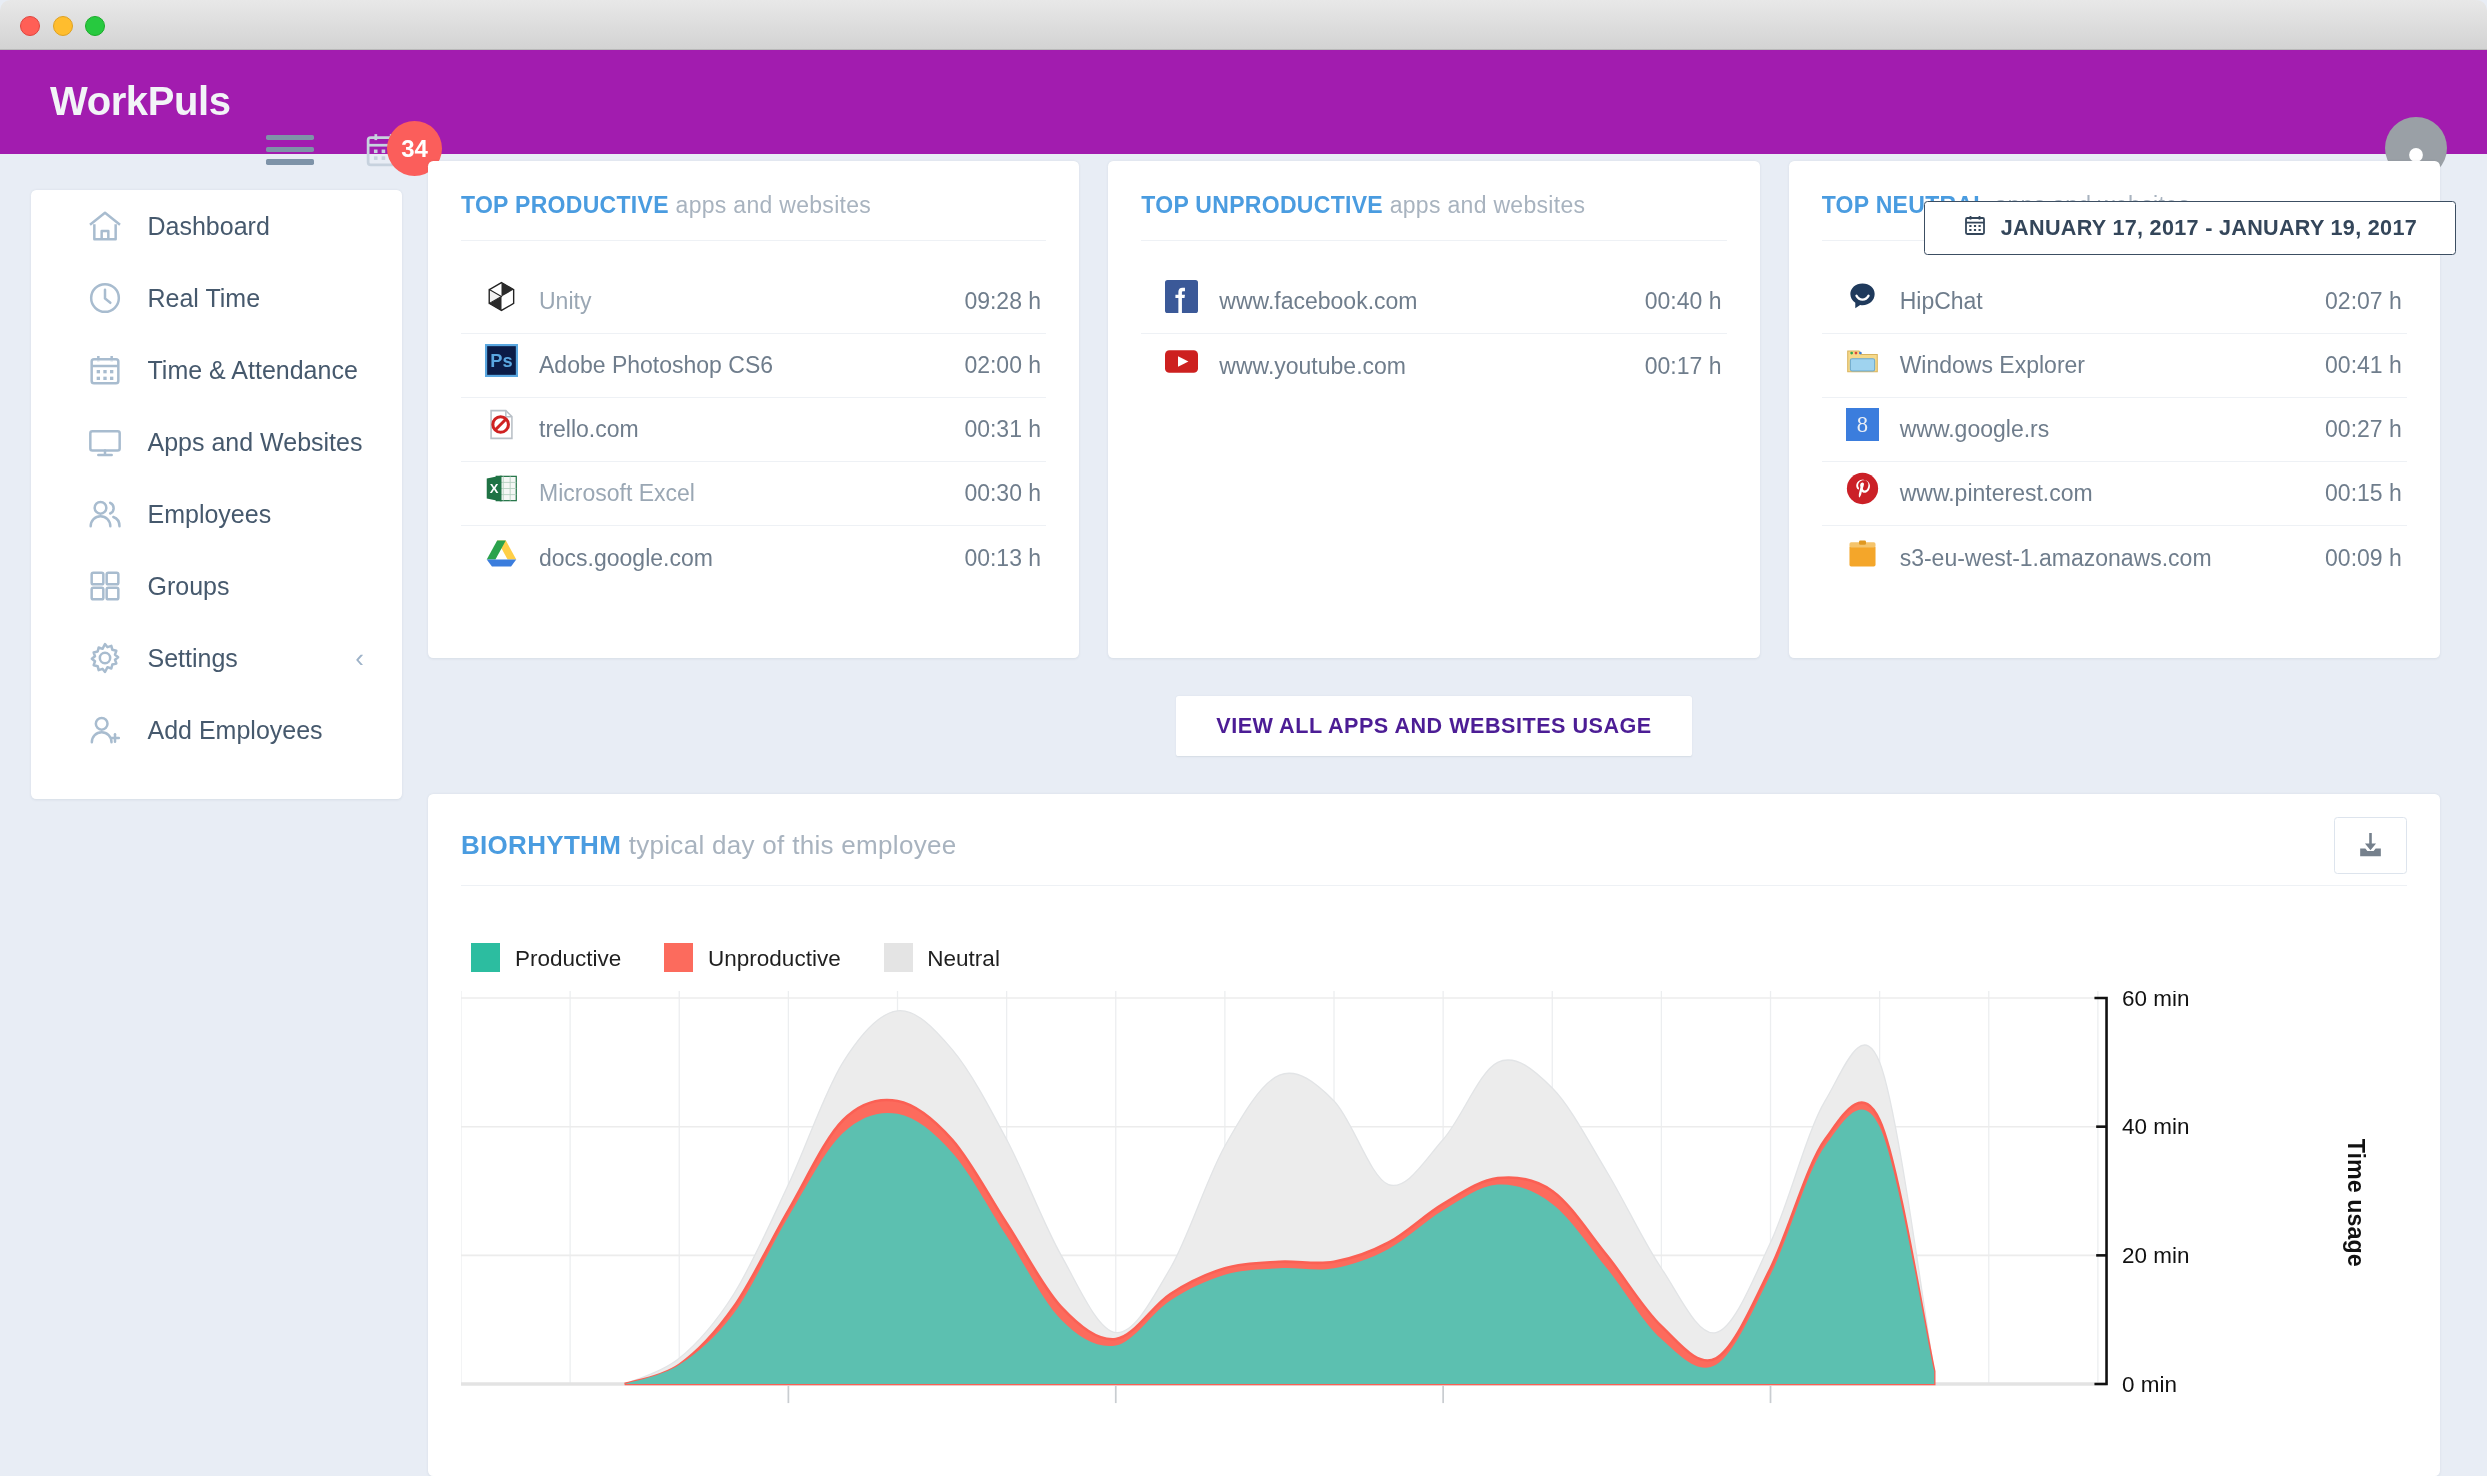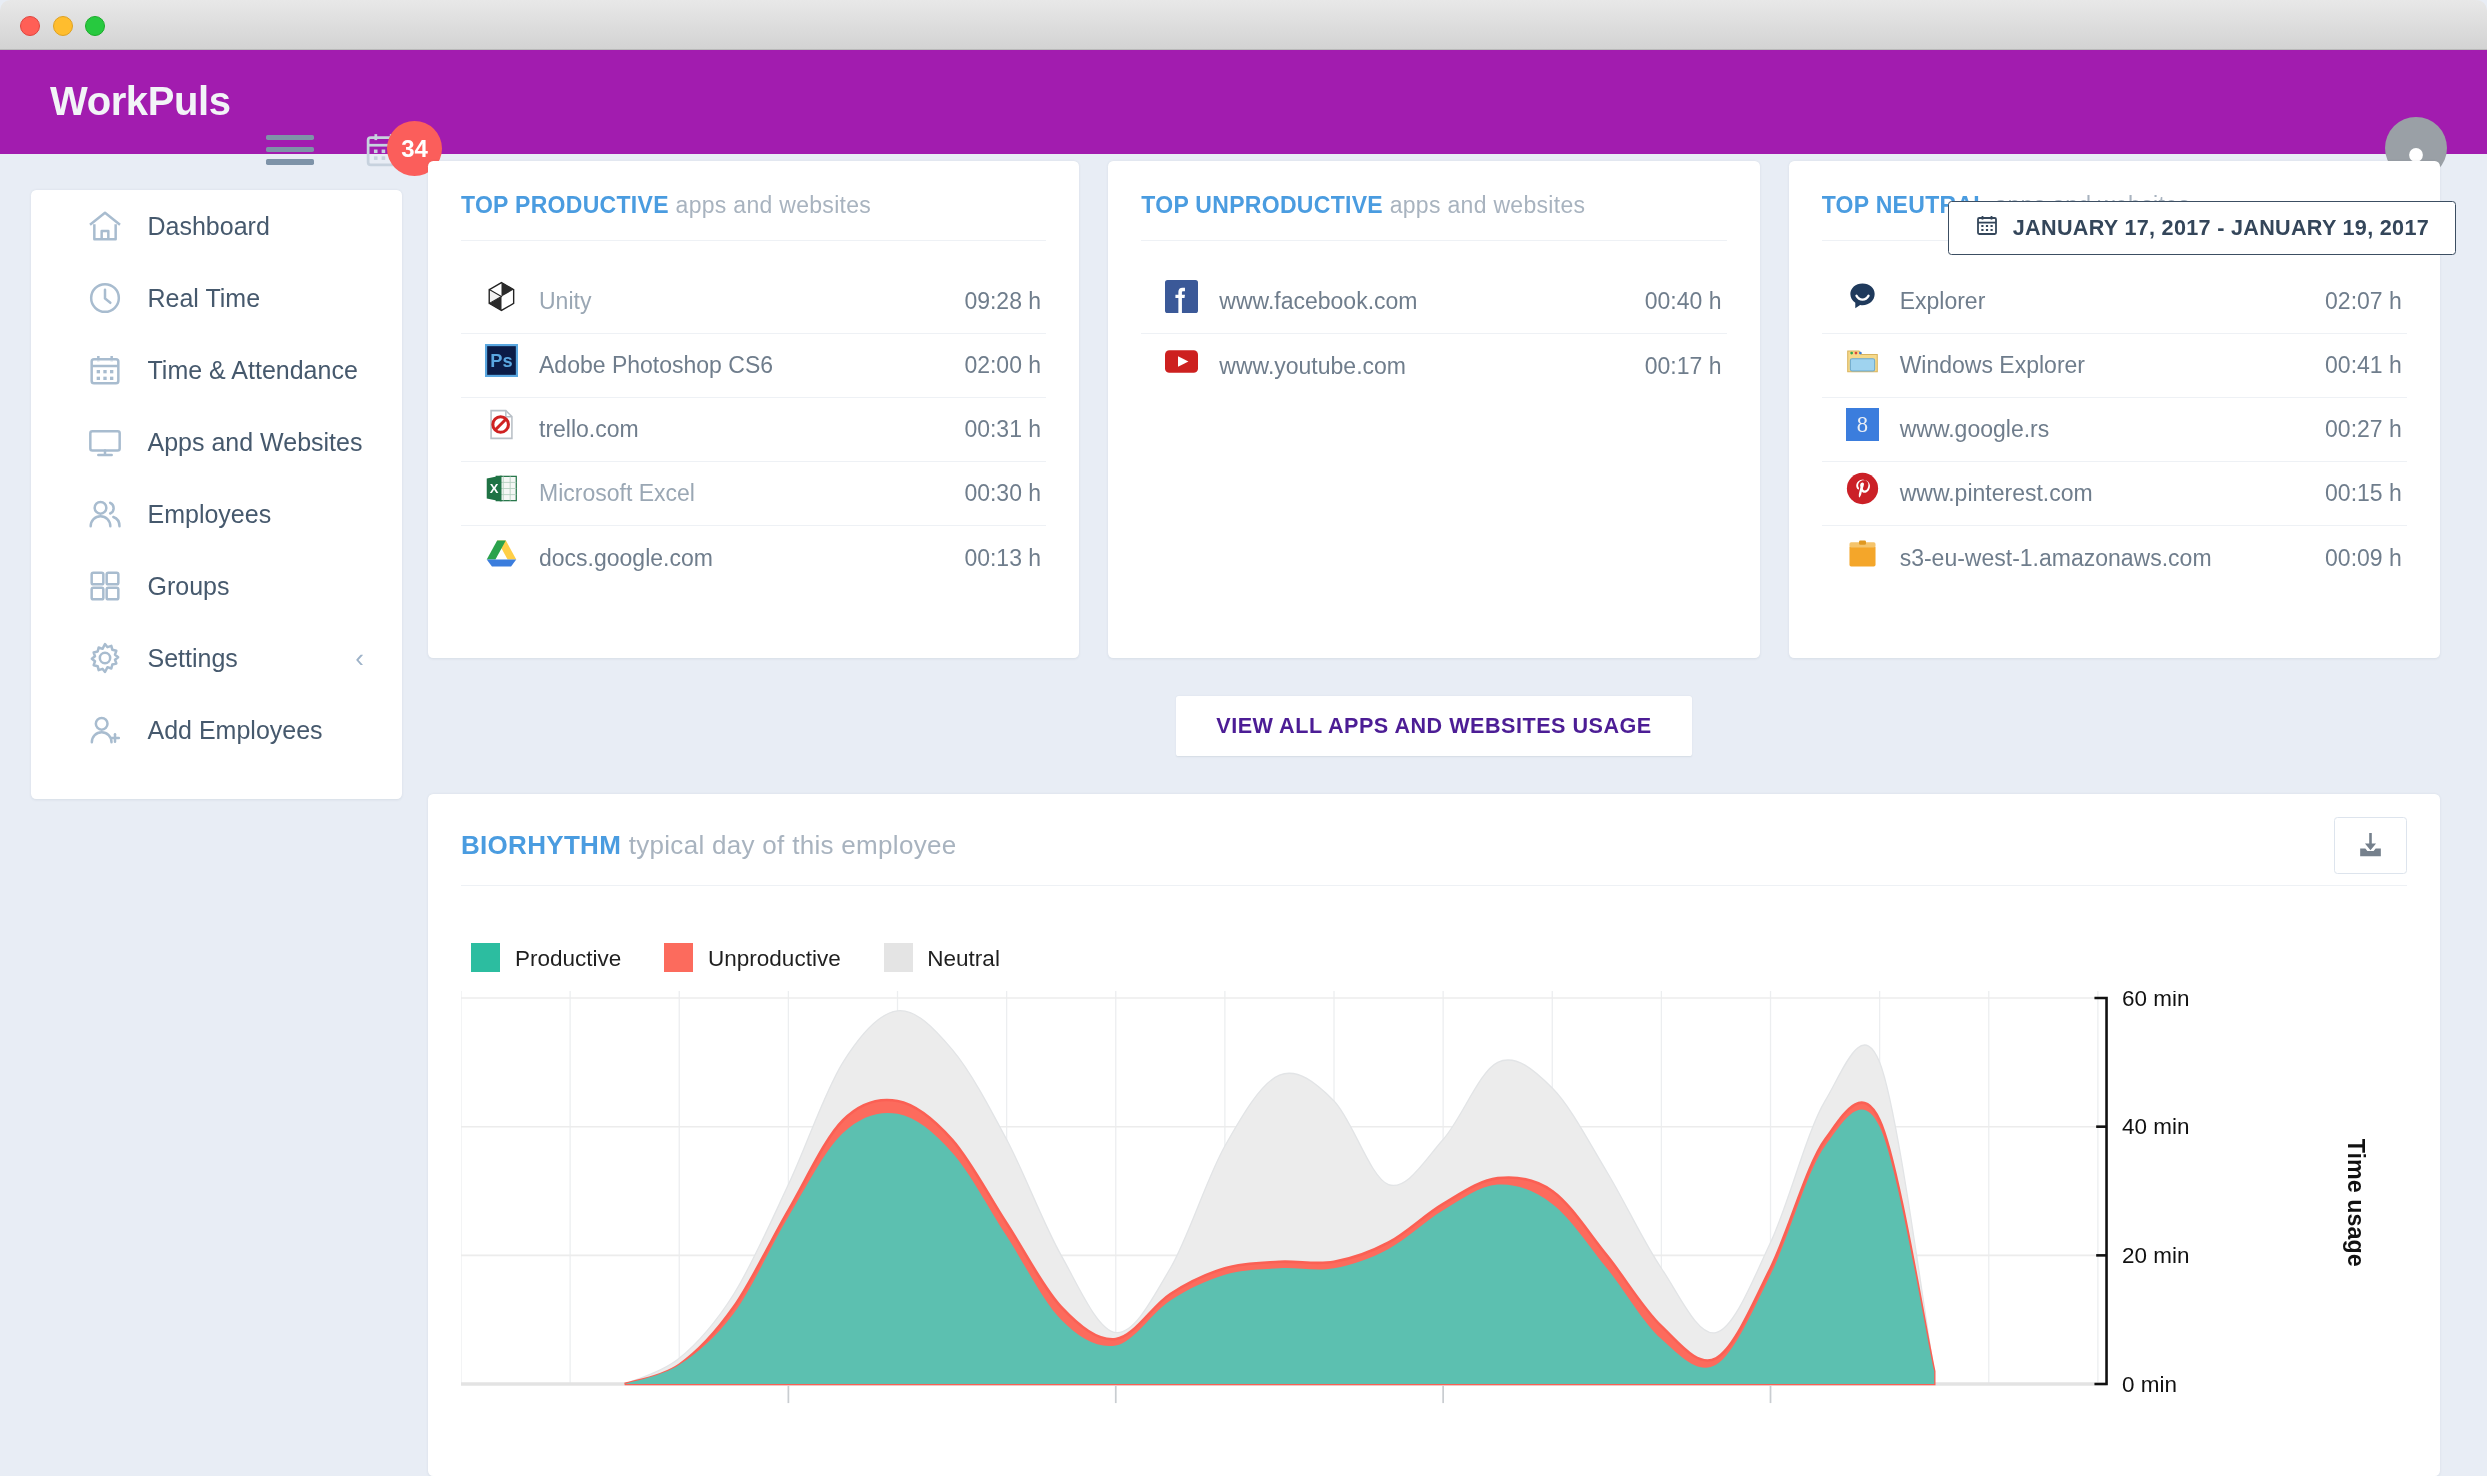--- a/index.html
+++ b/index.html
@@ -107,21 +107,21 @@
   .app-ico { width: 33px; height: 43px; flex: 0 0 33px; margin-right: 21px; position: relative; }
   .app-ico svg, .app-ico div { display:block; }
   .app-name { font-size: 23px; color: #6f7d8c; flex: 1; white-space: nowrap; }
   .app-name.dim { color: #9aa7b4; }
   .app-time { font-size: 23px; color: #6f7d8c; white-space: nowrap; }
 
   
   #date-range {
     position: absolute; right: 31px; top: 201px;
     background: #fff; border: 1.7px solid #3c4e62; border-radius: 3.5px;
-    height: 54px; padding: 0 26px;
+    height: 54px; padding: 0 38px;
     display: flex; align-items: center; gap: 14px;
     font-size: 21.6px; font-weight: bold; color: #34465a; letter-spacing: 0.3px;
     cursor: pointer; z-index: 20; white-space: nowrap;
   }
   #date-range svg { width: 24px; height: 24px; flex: 0 0 24px; }
 
   
   #viewall-wrap { display: flex; justify-content: center; margin-top: 38px; }
   #viewall {
     background: #fff; border: none; border-radius: 2.6px;
@@ -434,21 +434,21 @@
       </div>
       <div class="app-list">
 
         <div class="app-row">
           <span class="app-ico">
             <svg viewBox="0 0 38 38">
                 <path d="M19 4C11 4 5 9.4 5 16.2c0 4.1 2.2 7.7 5.7 10v6.3l5.6-3.7c.9.2 1.8.2 2.7.2 8 0 14-5.4 14-12.8S27 4 19 4z" fill="#1f3a5c"></path>
                 <path d="M12 18c1.6 3 4.1 4.6 7 4.6s5.4-1.6 7-4.6" fill="none" stroke="#fff" stroke-width="2.6" stroke-linecap="round"></path>
               </svg>
           </span>
-          <span class="app-name">Explorer</span>
+          <span class="app-name">HipChat</span>
           <span class="app-time">02:07 h</span>
         </div>
 
         <div class="app-row">
           <span class="app-ico">
             <svg viewBox="0 0 38 38">
                 <path d="M2 8h13l3 4h18v20H2z" fill="#f6d98a" stroke="#d8b35c" stroke-width="1.2"></path>
                 <rect x="5" y="17" width="28" height="14" rx="2" fill="#9fd3ef" stroke="#6ba9cf" stroke-width="1.2"></rect>
                 <circle cx="6.5" cy="10.5" r="1.6" fill="#2fa84f"></circle>
                 <circle cx="11.5" cy="10.5" r="1.6" fill="#d84a3a"></circle>

